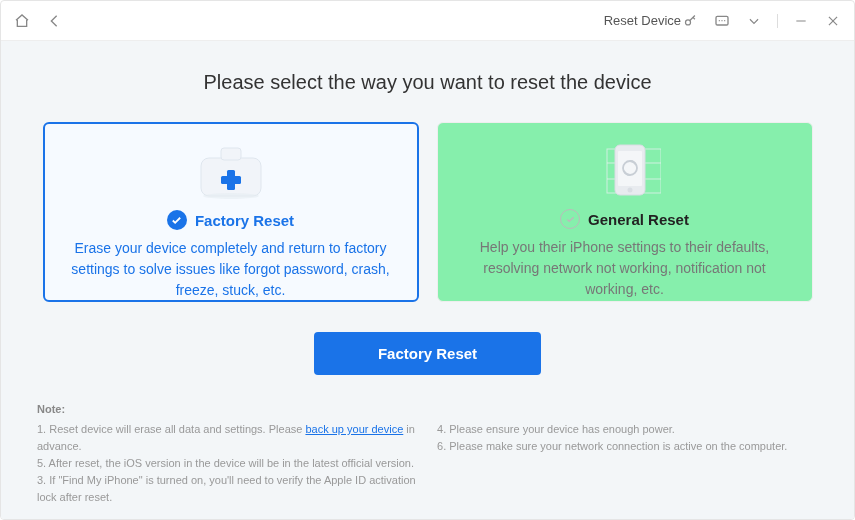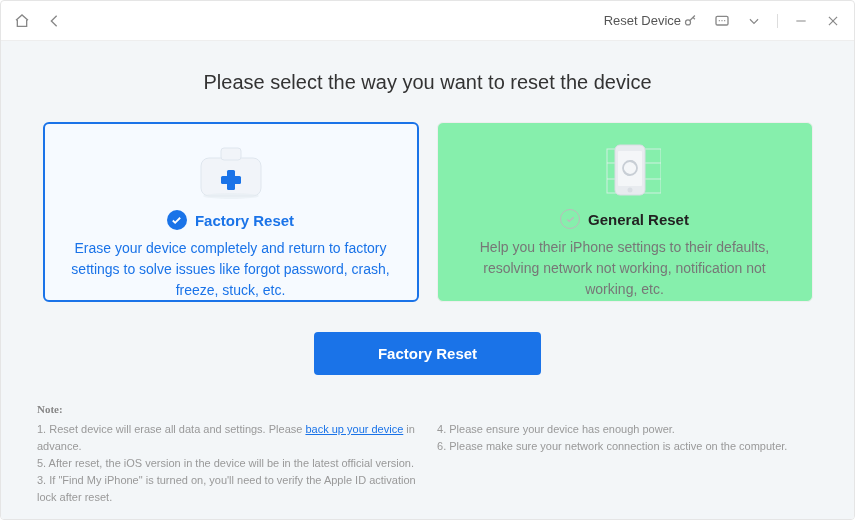--- a/index.html
+++ b/index.html
@@ -19,21 +19,21 @@
   .card.unselected { border: 1px solid #eee; }
   .card .illus { height: 60px; display: flex; align-items: center; justify-content: center; margin-top: 4px; }
   .card .title-row { display: flex; align-items: center; gap: 8px; margin-top: 10px; margin-bottom: 8px; }
   .card.selected .title-row .name { color: #1a73e8; font-weight: 700; font-size: 15px; }
   .card.unselected .title-row .name { color: #222; font-weight: 700; font-size: 15px; }
   .card .desc { text-align: center; font-size: 14px; color: #777; line-height: 1.5; }
   .card.selected .desc { color: #1a73e8; }
   .action-row { display: flex; justify-content: center; margin-top: 30px; }
   .primary-btn { background: #1a73e8; color: #fff; font-size: 15px; font-weight: 600; border: none; border-radius: 4px; padding: 13px 64px; cursor: pointer; }
   .notes { margin-top: 28px; font-size: 11px; color: #999; }
-  .notes .label { font-weight: 600; color: #888; margin-bottom: 6px; font-family: Liberation Serif, serif; }
+  .notes .label { font-weight: 600; color: #888; margin-bottom: 6px; }
   .notes .cols { display: flex; }
   .notes ol { list-style: none; }
   .notes li { line-height: 1.55; }
   .notes a { color: #1a73e8; text-decoration: underline; }
   .check-circle { width: 20px; height: 20px; border-radius: 50%; display: flex; align-items: center; justify-content: center; }
   .check-circle.filled { background: #1a73e8; }
   .check-circle.outline { border: 1.5px solid #bbb; }
   .check-circle svg { width: 11px; height: 11px; }
 </style>
 </head>

